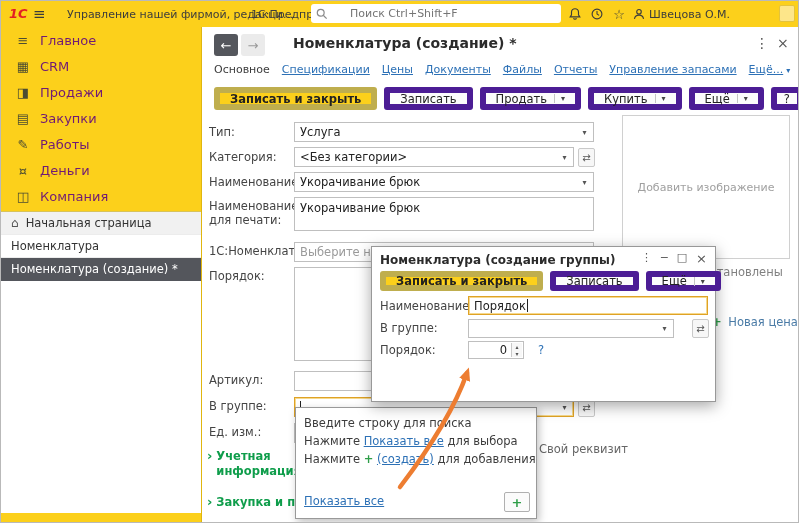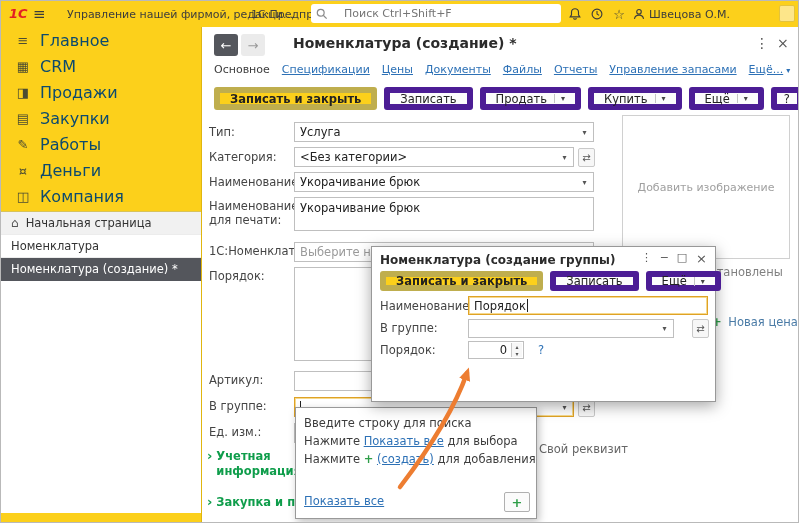--- a/index.html
+++ b/index.html
@@ -5,31 +5,31 @@
   *{margin:0;padding:0;box-sizing:border-box}
   body{font-family:"DejaVu Sans","Liberation Sans",sans-serif;font-size:11.5px;color:#333;background:#fff}
   .app{position:relative;width:799px;height:523px;overflow:hidden;background:#fff;border:1px solid #b9b9b9}
 
   
   .topbar{position:absolute;left:0;top:0;width:799px;height:26px;background:#fcd01b}
   .logo{position:absolute;left:8px;top:5px;color:#e31e24;font-weight:bold;font-size:13px;font-style:italic}
   .tb-burger{position:absolute;left:32px;top:4px;font-size:15px;color:#3a3a3a;cursor:pointer}
   .tb-title{position:absolute;left:66px;top:7px;font-size:11px;color:#3c3c3c;white-space:nowrap}
   .tb-app{position:absolute;left:250px;top:7px;font-size:11px;color:#3c3c3c;white-space:nowrap}
-  .searchbox{position:absolute;left:310px;top:3px;width:250px;height:19px;background:#fff;border-radius:3px;display:flex;align-items:center;padding:0 5px;gap:16px}
+  .searchbox{position:absolute;left:310px;top:3px;width:250px;height:19px;background:#fff;border-radius:3px;display:flex;align-items:center;padding:0 5px;gap:22px}
   .searchbox input{border:none;outline:none;background:transparent;font-size:11px;color:#444;width:100%;font-family:inherit}
   .tb-ic{position:absolute;top:5px;width:16px;height:16px;display:flex;align-items:center;justify-content:center;cursor:pointer;color:#3c3c3c}
   .tb-user{position:absolute;left:648px;top:7px;font-size:11px;color:#3c3c3c;cursor:pointer}
   .tb-square{position:absolute;left:778px;top:4px;width:16px;height:17px;background:#fde68a;border:1px solid #e4c33c;border-radius:2px;cursor:pointer}
 
   
   .sidebar{position:absolute;left:0;top:26px;width:200px;height:497px;background:#fcd01b}
   .navitem{display:flex;align-items:center;gap:9px;height:26px;padding-left:14px;cursor:pointer}
   .navitem .glyph{width:16px;text-align:center;color:#4c4c32;font-size:13px}
-  .navitem .lbl{font-size:16px;color:#0c4a6e;white-space:nowrap}
+  .navitem .lbl{font-size:13px;color:#701a75;white-space:nowrap}
   .openwins{position:absolute;left:0;top:184px;width:200px;height:302px;background:#fff;border-top:1px solid #d8c35a}
   .winrow{display:flex;align-items:center;gap:7px;height:23px;padding-left:10px;border-bottom:1px solid #ececec;font-size:11.5px;background:#fff;cursor:pointer;white-space:nowrap;overflow:hidden}
   .winrow.first{background:#f1f1f1}
   .winrow.active{background:#54565c;color:#fff;border-bottom-color:#54565c}
   .winrow .glyph{font-size:12px;color:#555}
 
   
   .main{position:absolute;left:200px;top:26px;width:599px;height:497px;background:#fff;border-left:1px solid #e0b60f}
   .navbtn{position:absolute;width:24px;height:22px;border-radius:3px;display:flex;align-items:center;justify-content:center;font-size:13px;cursor:pointer}
   .navbtn.back{left:12px;top:7px;background:#54565c;color:#fff}

